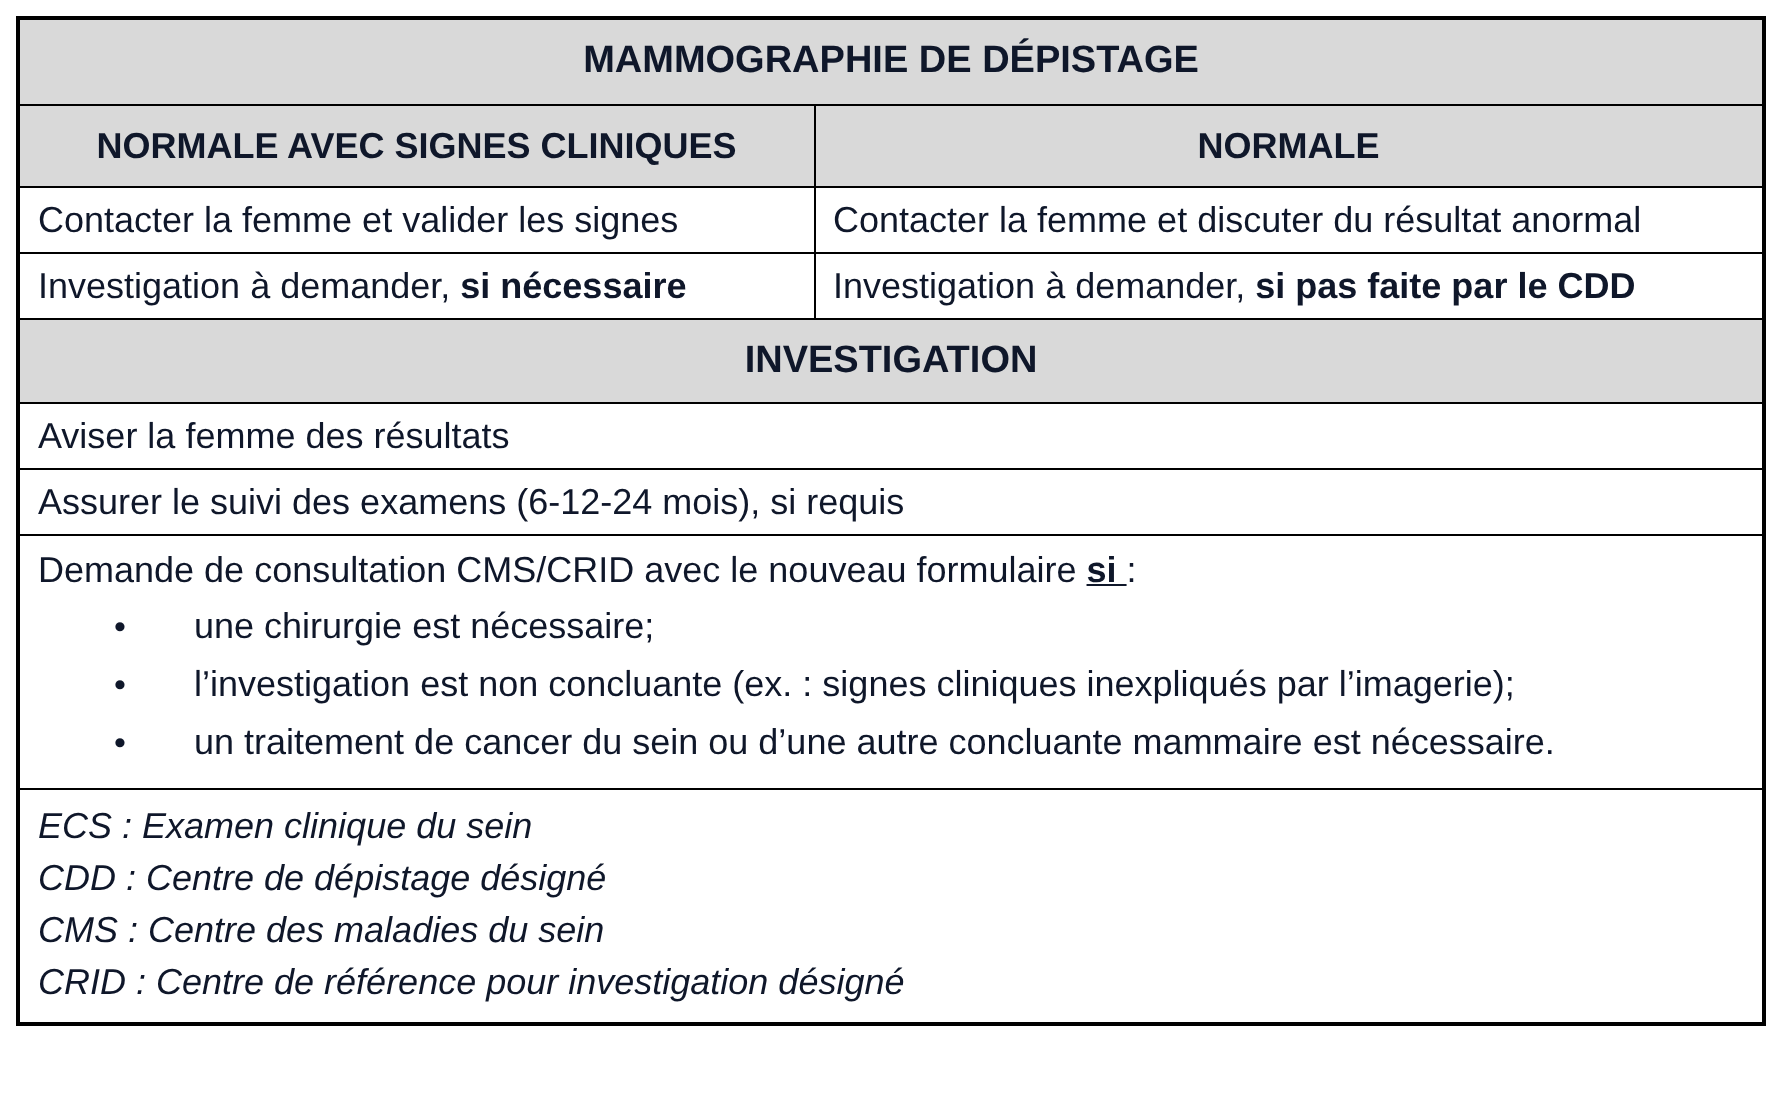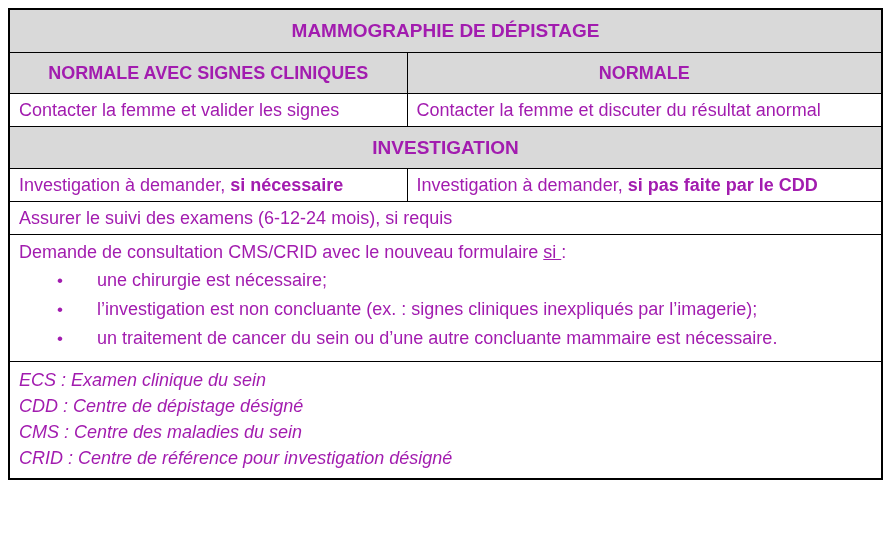--- a/index.html
+++ b/index.html
@@ -10,21 +10,21 @@
     height: 555px;
     overflow: hidden;
   }
   .doc-table {
     border-collapse: collapse;
     table-layout: fixed;
     width: 873px;
     margin: 8px 0 0 8px;
     font-family: "Liberation Sans", "DejaVu Sans", sans-serif;
     font-size: 18px;
-    color: #a21caf;
+    color: #0f172a;
     border: 2.5px solid #000000;
   }
   .doc-table td {
     border: 1.5px solid #000000;
     padding: 2px 9px;
     vertical-align: middle;
     overflow: hidden;
   }
   td.shaded { background: #d9d9d9; }
   td.title-cell {
@@ -42,21 +42,21 @@
     text-align: center;
     font-weight: bold;
     font-size: 19px;
     height: 37px;
   }
   td.body-cell { height: 28px; }
   td.consult-cell { padding: 4px 9px 8px 9px; }
   .consult-heading { line-height: 27px; }
   .bold { font-weight: bold; }
   .bold-underline {
-    font-weight: normal;
+    font-weight: bold;
     text-decoration: underline;
   }
   .bullet-item {
     display: flex;
     align-items: baseline;
     line-height: 29px;
   }
   .bullet-dot {
     width: 40px;
     padding-left: 38px;
@@ -85,25 +85,28 @@
     </tr>
     <tr>
       <td class="shaded colhead-cell">NORMALE AVEC SIGNES CLINIQUES</td>
       <td class="shaded colhead-cell">NORMALE</td>
     </tr>
     <tr>
       <td class="body-cell">Contacter la femme et valider les signes</td>
       <td class="body-cell">Contacter la femme et discuter du résultat anormal</td>
     </tr>
     <tr>
+      <td class="body-cell"><span>Investigation à demander, </span><span class="bold">si nécessaire</span></td>
+      <td class="body-cell"><span>Investigation à demander, </span><span class="bold">si pas faite par le CDD</span></td>
+    </tr>
+    <tr>
       <td colspan="2" class="shaded section-cell">INVESTIGATION</td>
     </tr>
     <tr>
-      <td class="body-cell"><span>Investigation à demander, </span><span class="bold">si nécessaire</span></td>
-      <td class="body-cell"><span>Investigation à demander, </span><span class="bold">si pas faite par le CDD</span></td>
+      <td colspan="2" class="body-cell">Aviser la femme des résultats</td>
     </tr>
     <tr>
       <td colspan="2" class="body-cell">Assurer le suivi des examens (6-12-24 mois), si requis</td>
     </tr>
     <tr>
       <td colspan="2" class="consult-cell">
         <div class="consult-heading"><span>Demande de consultation CMS/CRID avec le nouveau formulaire </span><span class="bold-underline">si&nbsp;</span><span>:</span></div>
         <div class="bullet-item">
           <span class="bullet-dot">•</span>
           <span class="bullet-text">une chirurgie est nécessaire;</span>

